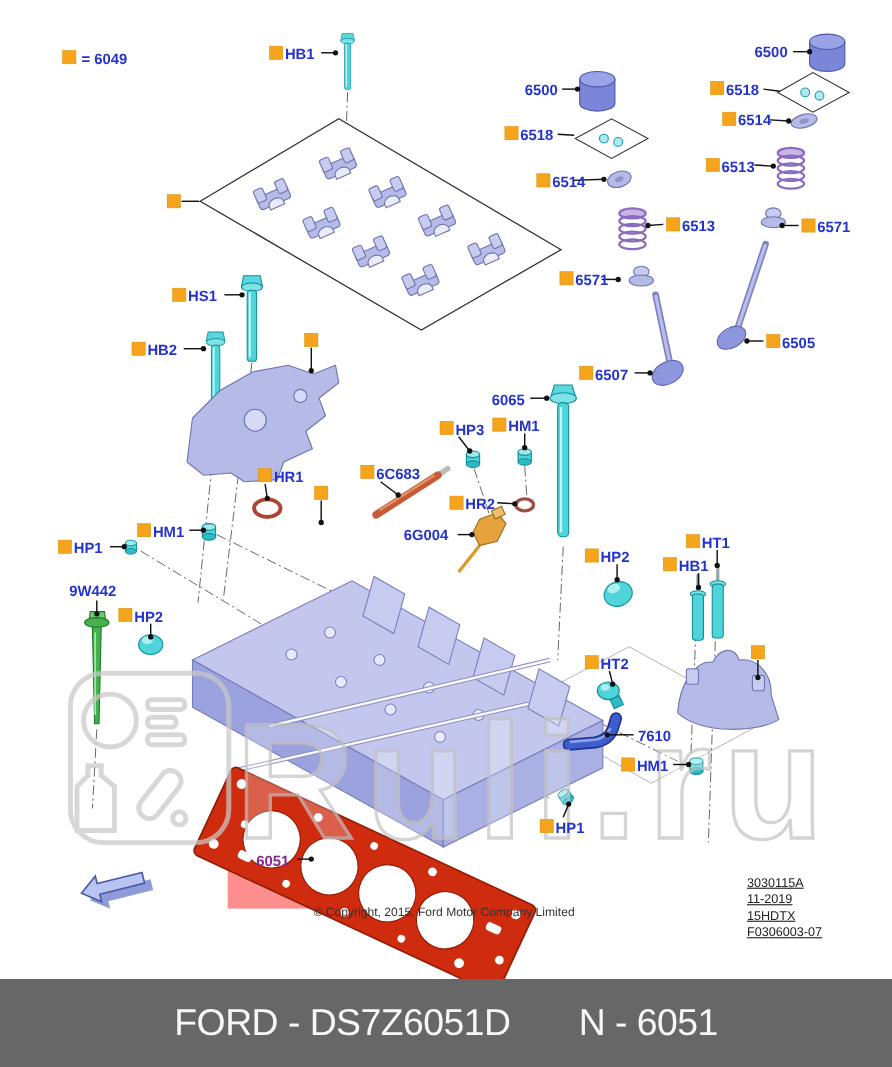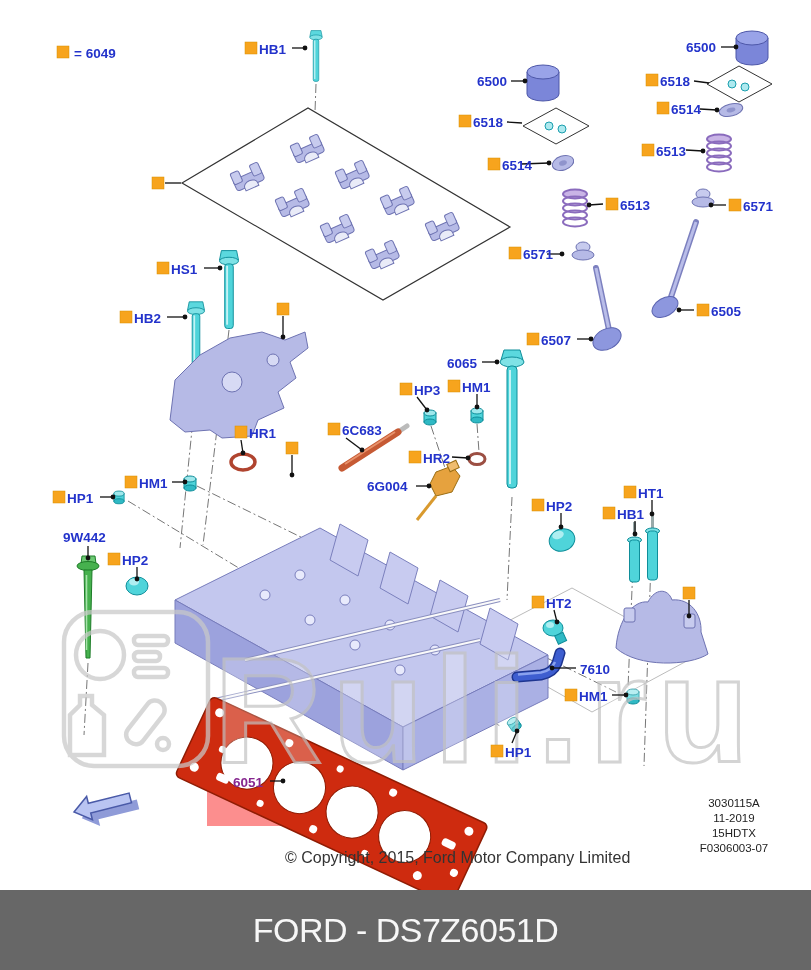--- a/index.html
+++ b/index.html
@@ -1,22 +1,22 @@
 <!DOCTYPE html>
 <html><head>
 <meta charset="utf-8">
 <style>
   html,body{margin:0;padding:0;background:#fff;}
   .stage{position:relative;width:811px;height:970px;background:#ffffff;overflow:hidden;
          font-family:"Liberation Sans",sans-serif;}
   svg text{font-family:"Liberation Sans",sans-serif;}
   .diagram{position:absolute;left:0;top:0;}
-  .copyright{position:absolute;left:285px;top:849px;font-size:16px;color:#333;white-space:nowrap;}
-  .revision{position:absolute;right:22px;top:796px;width:110px;text-align:center;
-            font-size:11.5px;color:#222;line-height:15px;}
+  .copyright{position:absolute;left:285px;top:824px;font-size:11px;color:#333;white-space:nowrap;}
+  .revision{position:absolute;right:22px;top:796px;width:110px;text-align:left;
+            font-size:11.5px;color:#222;line-height:15px;text-decoration:underline;}
   .footer{position:absolute;left:0;top:890px;width:811px;height:80px;background:#676767;
           display:flex;align-items:center;justify-content:center;gap:62px;}
   .footer span{color:#f7f7f7;font-size:34px;letter-spacing:-0.5px;}
 </style>
 </head>
 <body>
 
 <div class="stage">
 
 <svg class="diagram" width="811" height="890" viewBox="0 0 811 890">
@@ -484,15 +484,16 @@
 
 <div class="revision">
   <div>3030115A</div>
   <div>11-2019</div>
   <div>15HDTX</div>
   <div>F0306003-07</div>
 </div>
 
 <div class="footer">
   <span>FORD - DS7Z6051D</span>
+  <span>N - 6051</span>
 </div>
 
 </div>
 
 </body></html>

